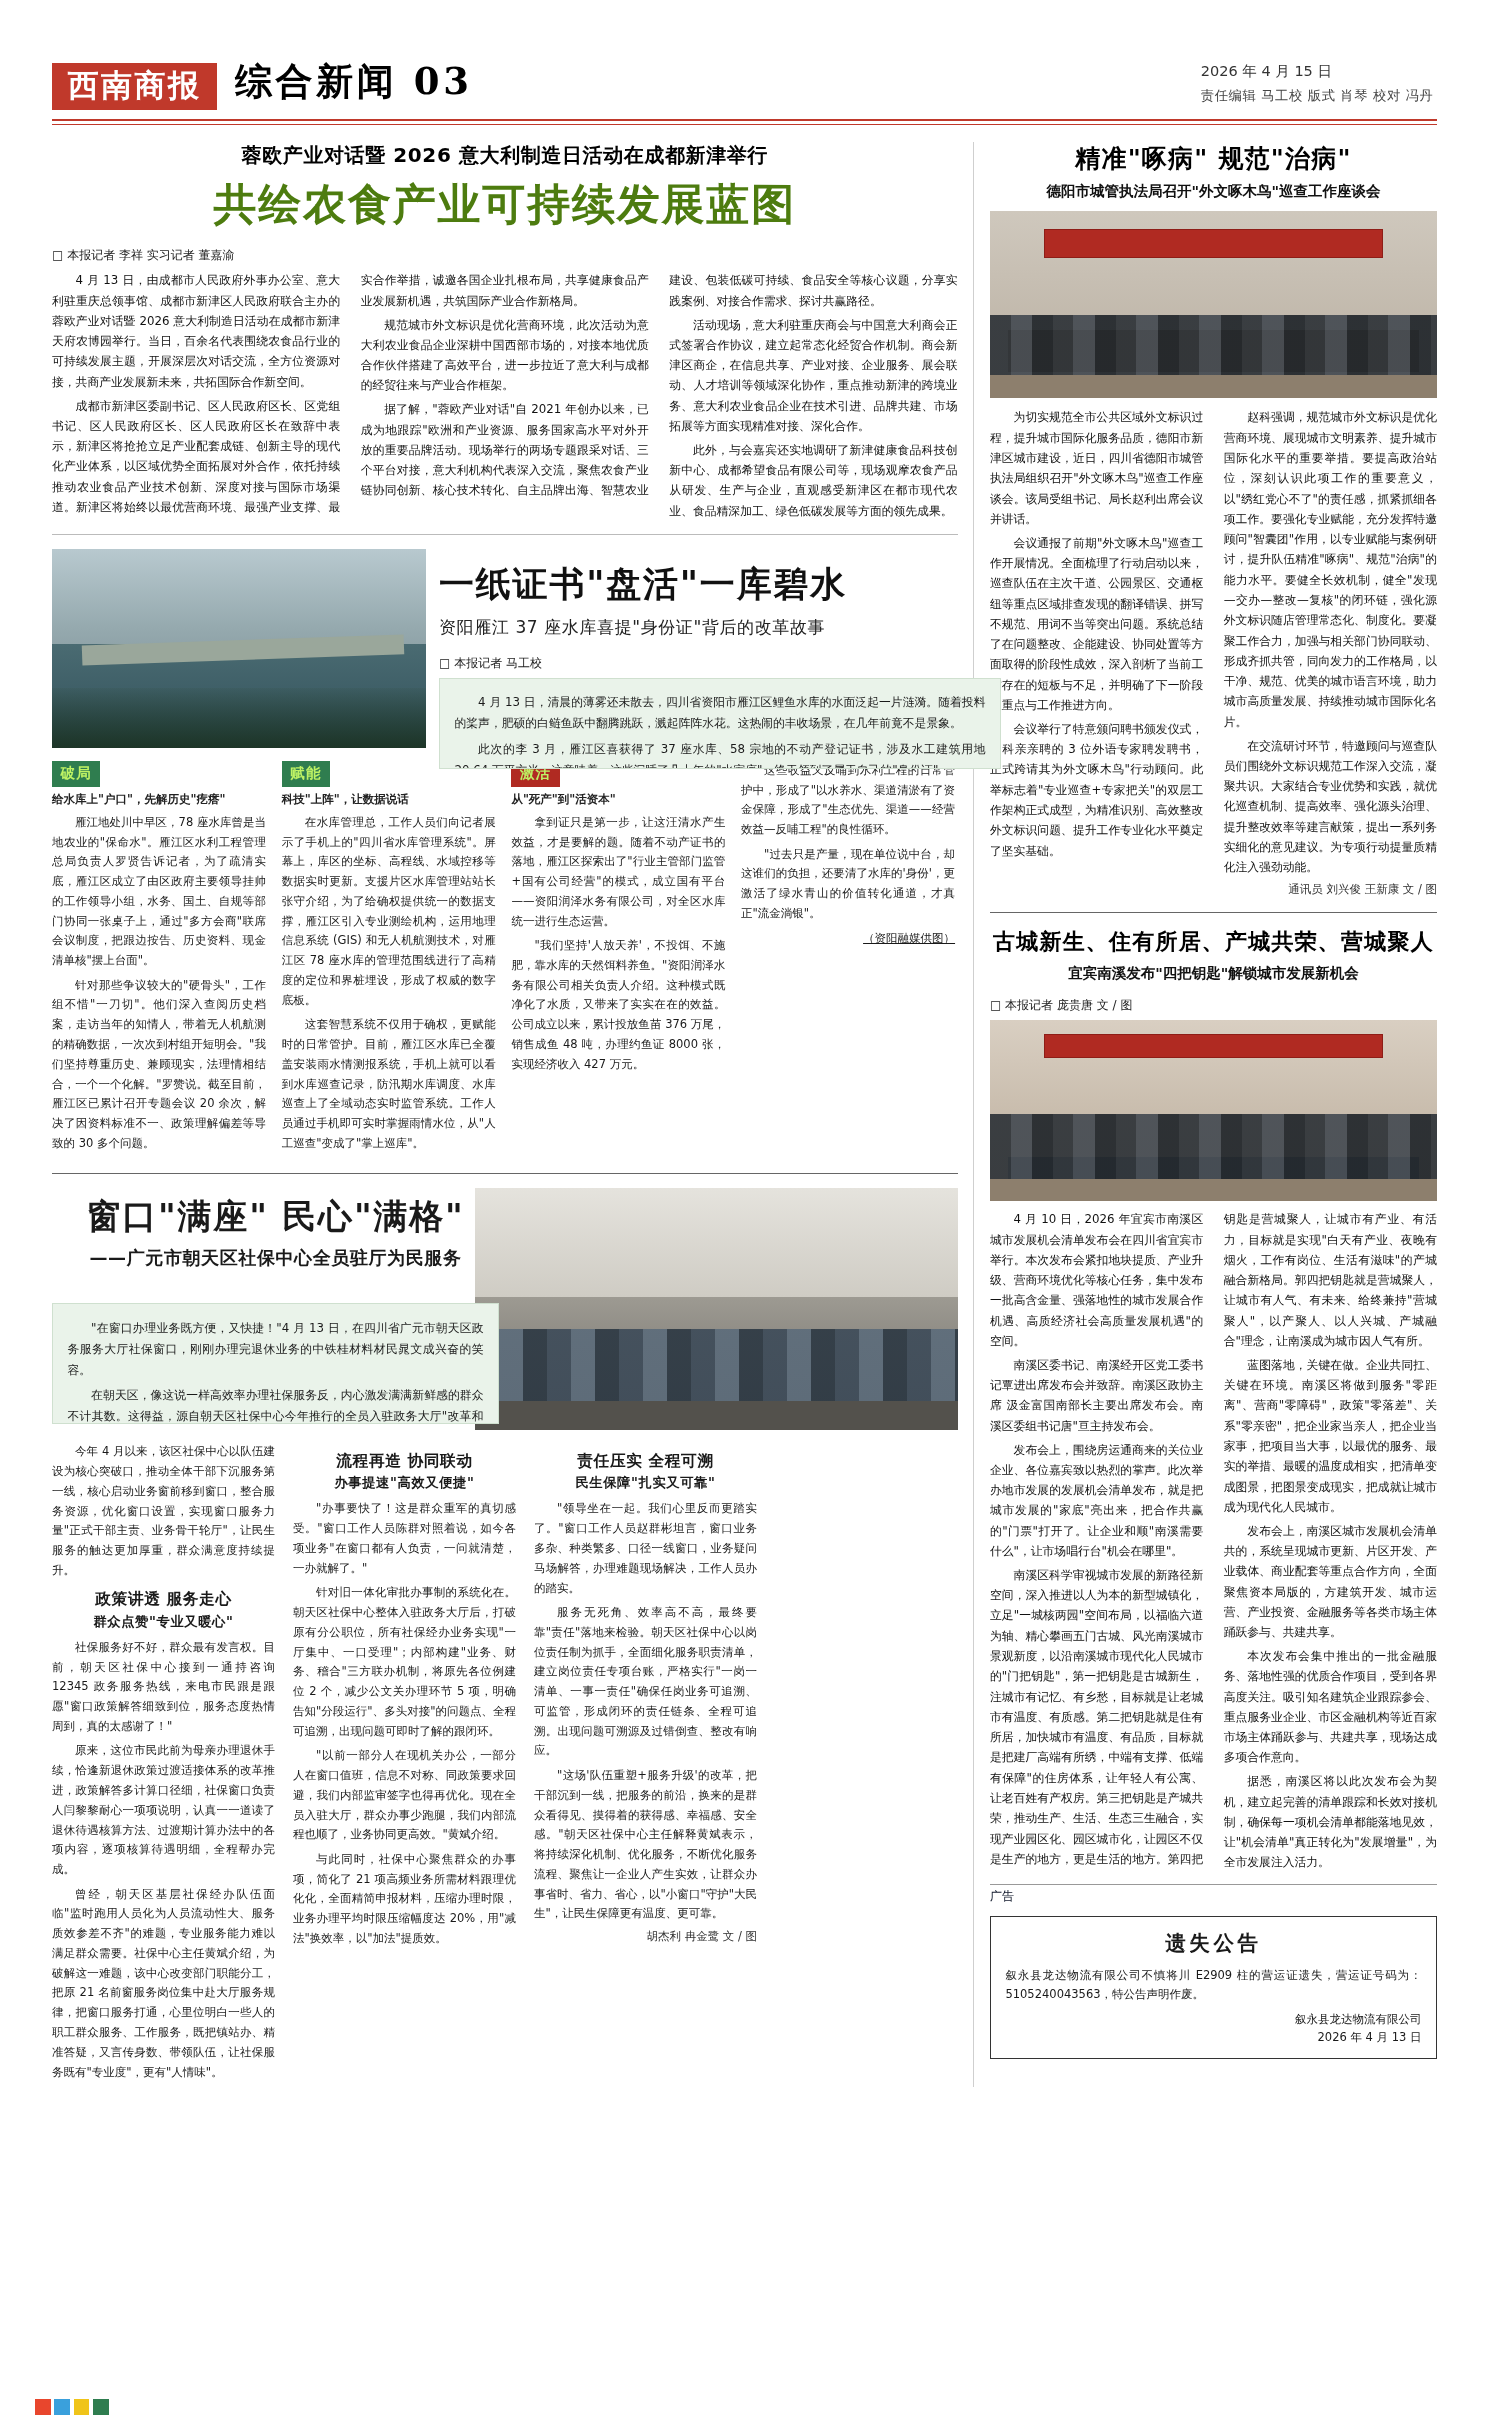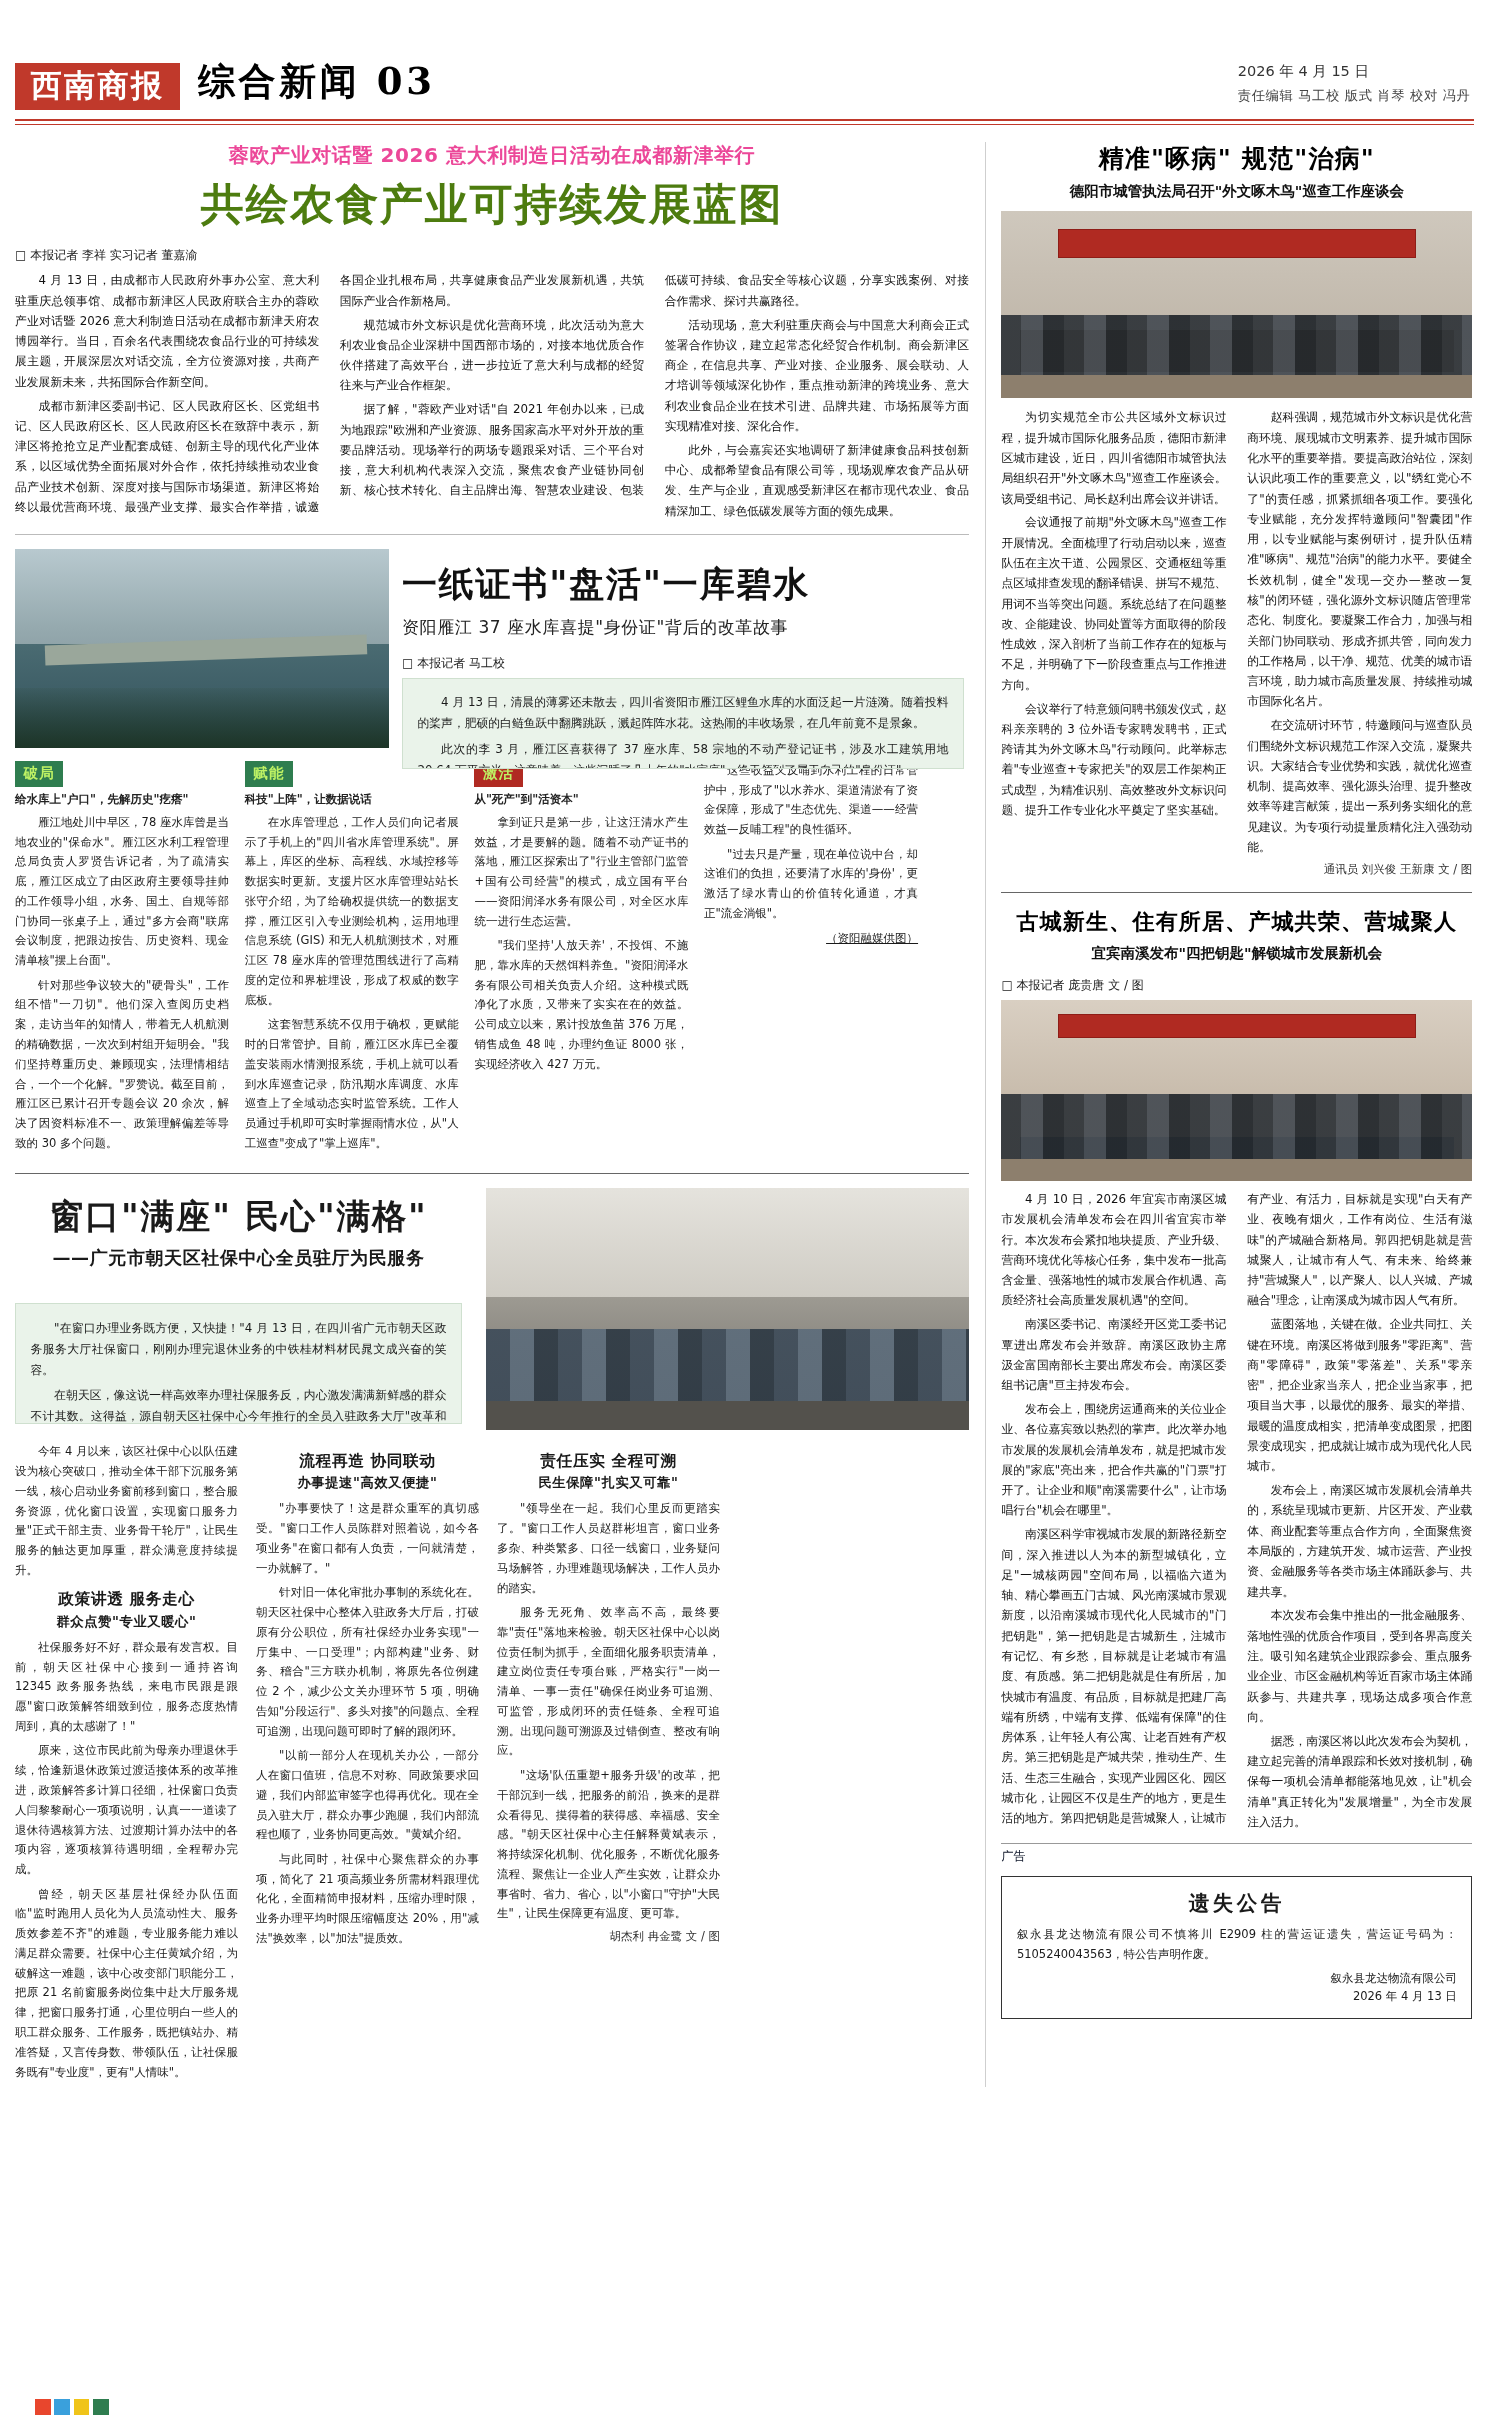--- a/index.html
+++ b/index.html
@@ -3,21 +3,21 @@
 <meta charset="utf-8">
 <style>
   html, body { margin:0; padding:0; }
   body {
     width:1510px; height:2426px;
     background:#ffffff;
     font-family:"DejaVu Sans", sans-serif;
     color:#1a1a1a;
     overflow:hidden;
   }
-  .page { position:relative; width:1489px; height:2426px; box-sizing:border-box; padding:0 15px; }
+  .page { position:relative; width:1489px; height:2426px; box-sizing:border-box; padding:0 52px; }
 
   
   .masthead { display:flex; align-items:flex-end; padding-top:35px; }
   .logo-box {
     background:#c0392b; color:#fff; font-family:"DejaVu Serif", serif; font-weight:bold;
     font-size:31px; letter-spacing:2.4px; padding:7.2px 15.7px 8.5px 15.7px; line-height:1;
   }
   .mh-title {
     font-family:"DejaVu Serif", serif; font-weight:bold; font-size:37px; letter-spacing:3.6px;
     margin-left:18px; padding-bottom:2.4px; color:#000;
@@ -25,21 +25,21 @@
   .mh-right { margin-left:auto; text-align:left; padding-bottom:4.8px; padding-right:3.6px;margin-top:27px;}
   .mh-date { font-size:14.5px; color:#333; margin-bottom:6px;}
   .mh-credits { font-size:13.3px; color:#444; letter-spacing:0.6px;}
   .mh-rule { border-top:2.4px solid #c0392b; border-bottom:0.6px solid #c0392b; height:2.4px; margin-top:9.7px;}
 
   
   .content { display:flex; margin-top:17px; gap:15.7px; }
   .col-left { width:954px; }
   .col-right { width:471px; border-left:0.6px solid #cfcfcf; padding-left:15.7px;}
 
-  .headline-kicker { font-size:20px; font-weight:bold; letter-spacing:0.6px; color:#ec4899; text-align:center;}
+  .headline-kicker { font-size:20px; font-weight:bold; letter-spacing:0.6px; color:#000000; text-align:center;}
   .headline-main { font-family:"DejaVu Serif", serif; font-size:43px; font-weight:bold; letter-spacing:1.8px; color:#4d7c0f; text-align:center; margin-top:7.2px;}
   .byline { font-size:12px; color:#222; margin:13.3px 0 6px 0; }
   .byline:before{ content:"□ "; }
 
   .txtcols3 { column-count:3; column-gap:20.5px; font-size:11.8px; line-height:1.72; text-align:justify; color:#111;}
   .txtcols2 { column-count:2; column-gap:20.5px; font-size:11.8px; line-height:1.72; text-align:justify; color:#111;}
   .txtcols3 p, .txtcols2 p, .txtcols4 p { margin:0 0 3.6px 0; text-indent:2em;}
 
   
   .photo { background:#7d8b93; position:relative; overflow:hidden; }

